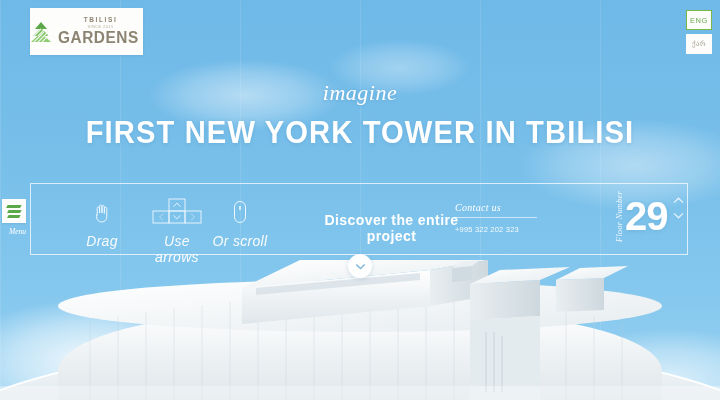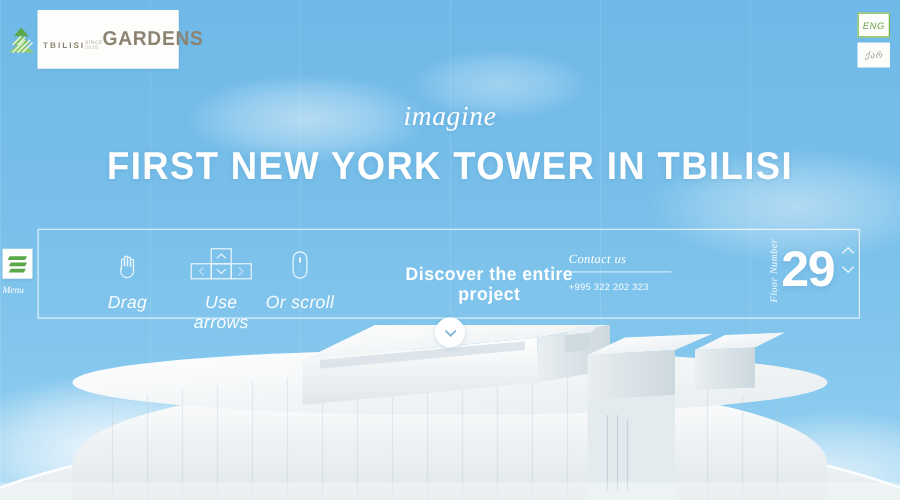--- a/index.html
+++ b/index.html
@@ -43,37 +43,37 @@
   
   #logo-box {
     position: absolute; left: 30px; top: 8px;
     width: 113px; height: 47px;
     background: #fdfdfb;
     display: flex; align-items: center; justify-content: center;
     gap: 6px;
     box-shadow: 0 1px 3px rgba(0,0,0,.07);
   }
   #logo-mark { width: 22px; height: 24px; flex: none; }
-  .logo-text { display: flex; flex-direction: row; align-items: flex-end; line-height: 1; }
+  .logo-text { display: flex; flex-direction: column; align-items: center; line-height: 1; }
   #logo-tbilisi {
     font-size: 6.5px; letter-spacing: 1.6px; color: #8d8372;
     font-weight: 700;
   }
   #logo-sub {
     font-size: 4px; letter-spacing: .4px; color: #b9b2a4; margin-top: 1px;
   }
   #logo-gardens {
     font-size: 16px; font-weight: 700; letter-spacing: .6px;
     color: #8d8372; margin-top: 1px;
     font-family: "Liberation Sans Narrow", "Liberation Sans", sans-serif;
     transform: scaleX(.96); transform-origin: left;
   }
 
   
-  #lang { position: absolute; right: 8px; top: 10px; width: 26px; font-style: italic; }
+  #lang { position: absolute; right: 8px; top: 10px; width: 26px; }
   .lang-btn {
     width: 26px; height: 20px;
     background: #fdfdfb;
     display: flex; align-items: center; justify-content: center;
     font-size: 7.5px; letter-spacing: .5px; color: #8d8372;
     cursor: pointer;
   }
   .lang-btn.active { color: #6aa84f; border: 1.5px solid #7ab648; }
   #lang-ka { margin-top: 4px; font-size: 7px; color: #a39b8c; }
 
@@ -169,21 +169,21 @@
     line-height: 1; letter-spacing: -1px;
     text-shadow: 0 1px 4px rgba(60,120,170,.2);
   }
   #floor-steppers {
     position: absolute; left: 70px; top: 5px;
     display: flex; flex-direction: column; gap: 8px; align-items: center;
   }
   .chev { width: 11px; height: 7px; cursor: pointer; }
 
   
-  #menu { position: absolute; left: 2px; top: 199px; width: 24px; text-align: left; }
+  #menu { position: absolute; left: 2px; top: 199px; width: 24px; text-align: right; }
   #menu-icon {
     width: 24px; height: 24px; background: #fdfdfb;
     display: flex; flex-direction: column; justify-content: center;
     align-items: center; gap: 2.5px; cursor: pointer;
     box-shadow: 0 1px 2px rgba(0,0,0,.08);
   }
   .menu-bar { height: 2.5px; background: #5aa84a; transform: skewX(-28deg); }
   #mb1 { width: 14px; }
   #mb2 { width: 13px; }
   #mb3 { width: 12px; }

